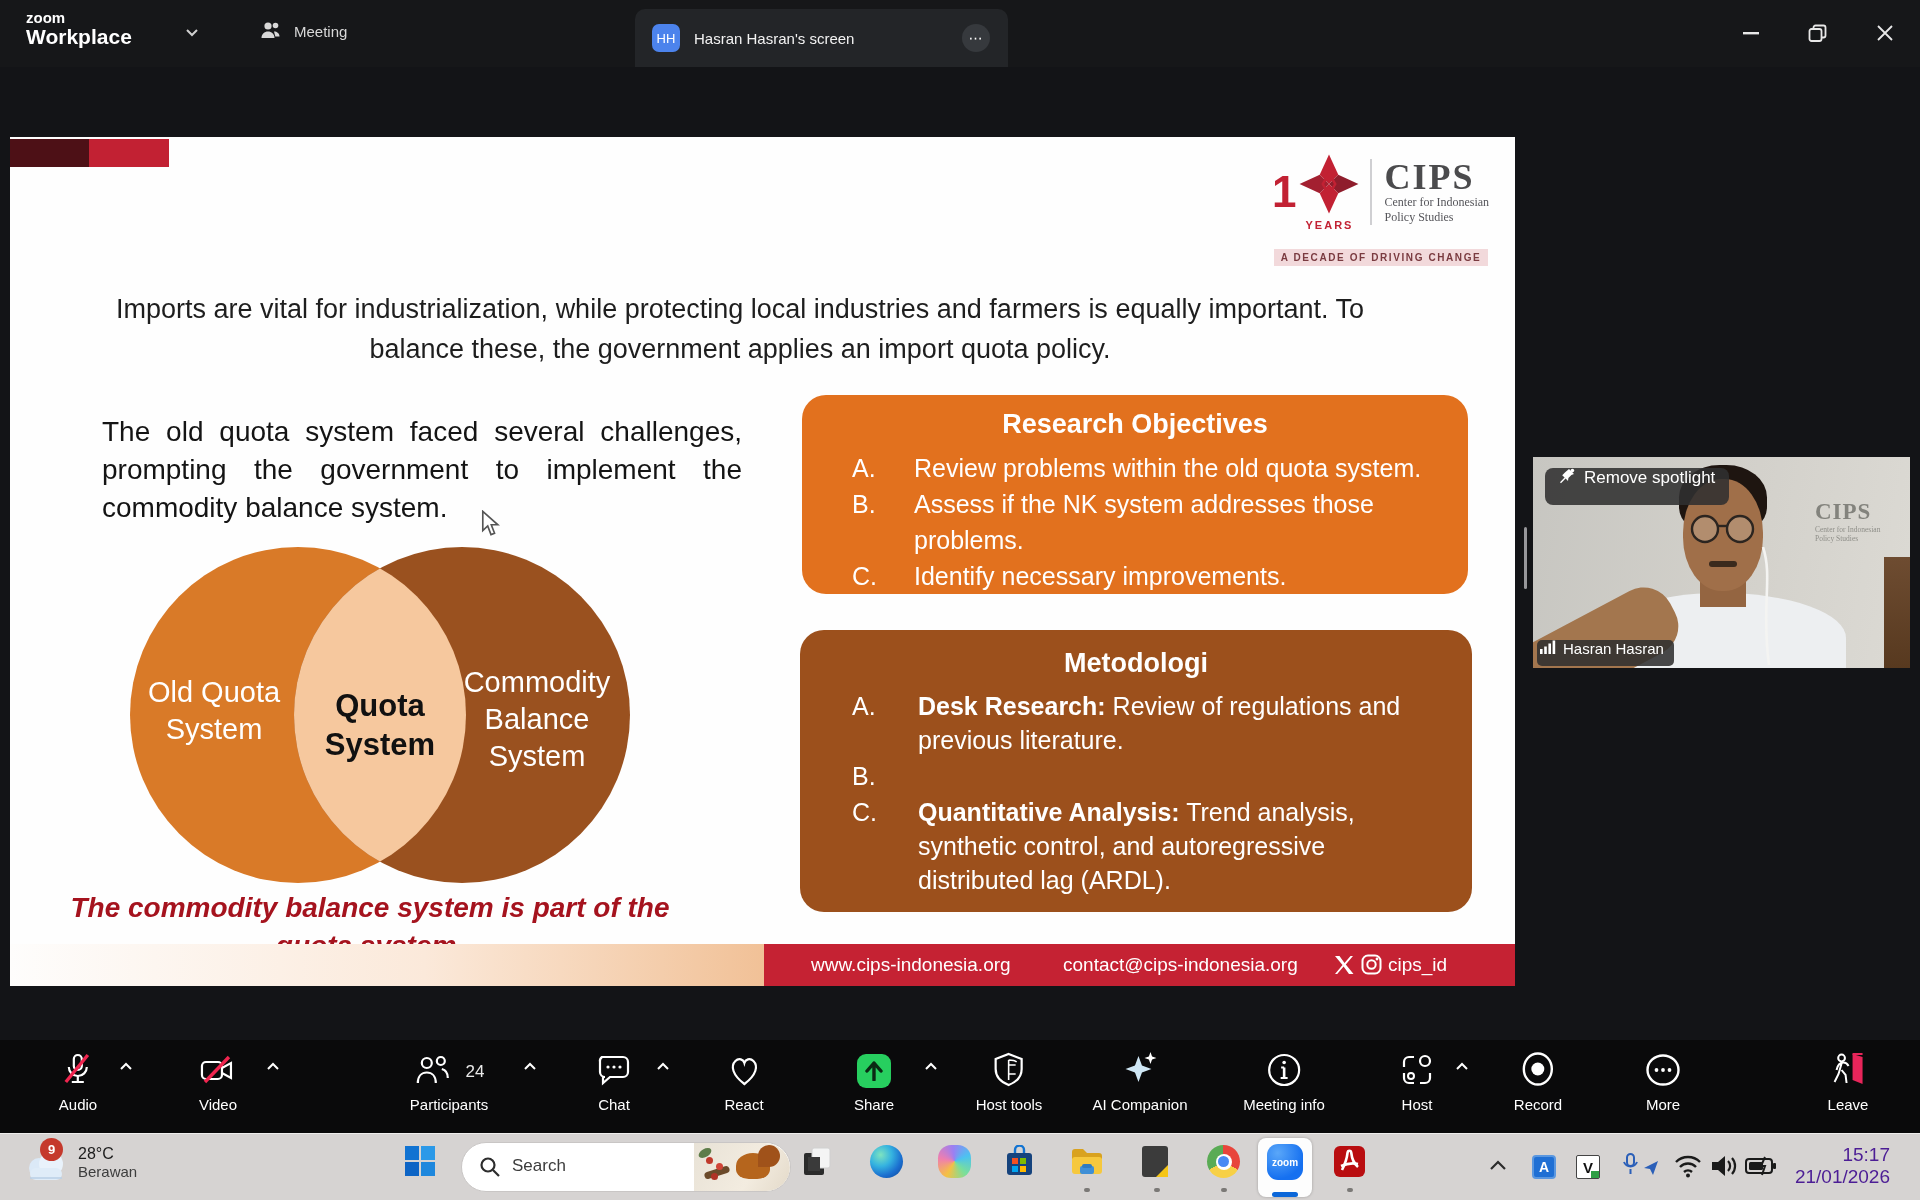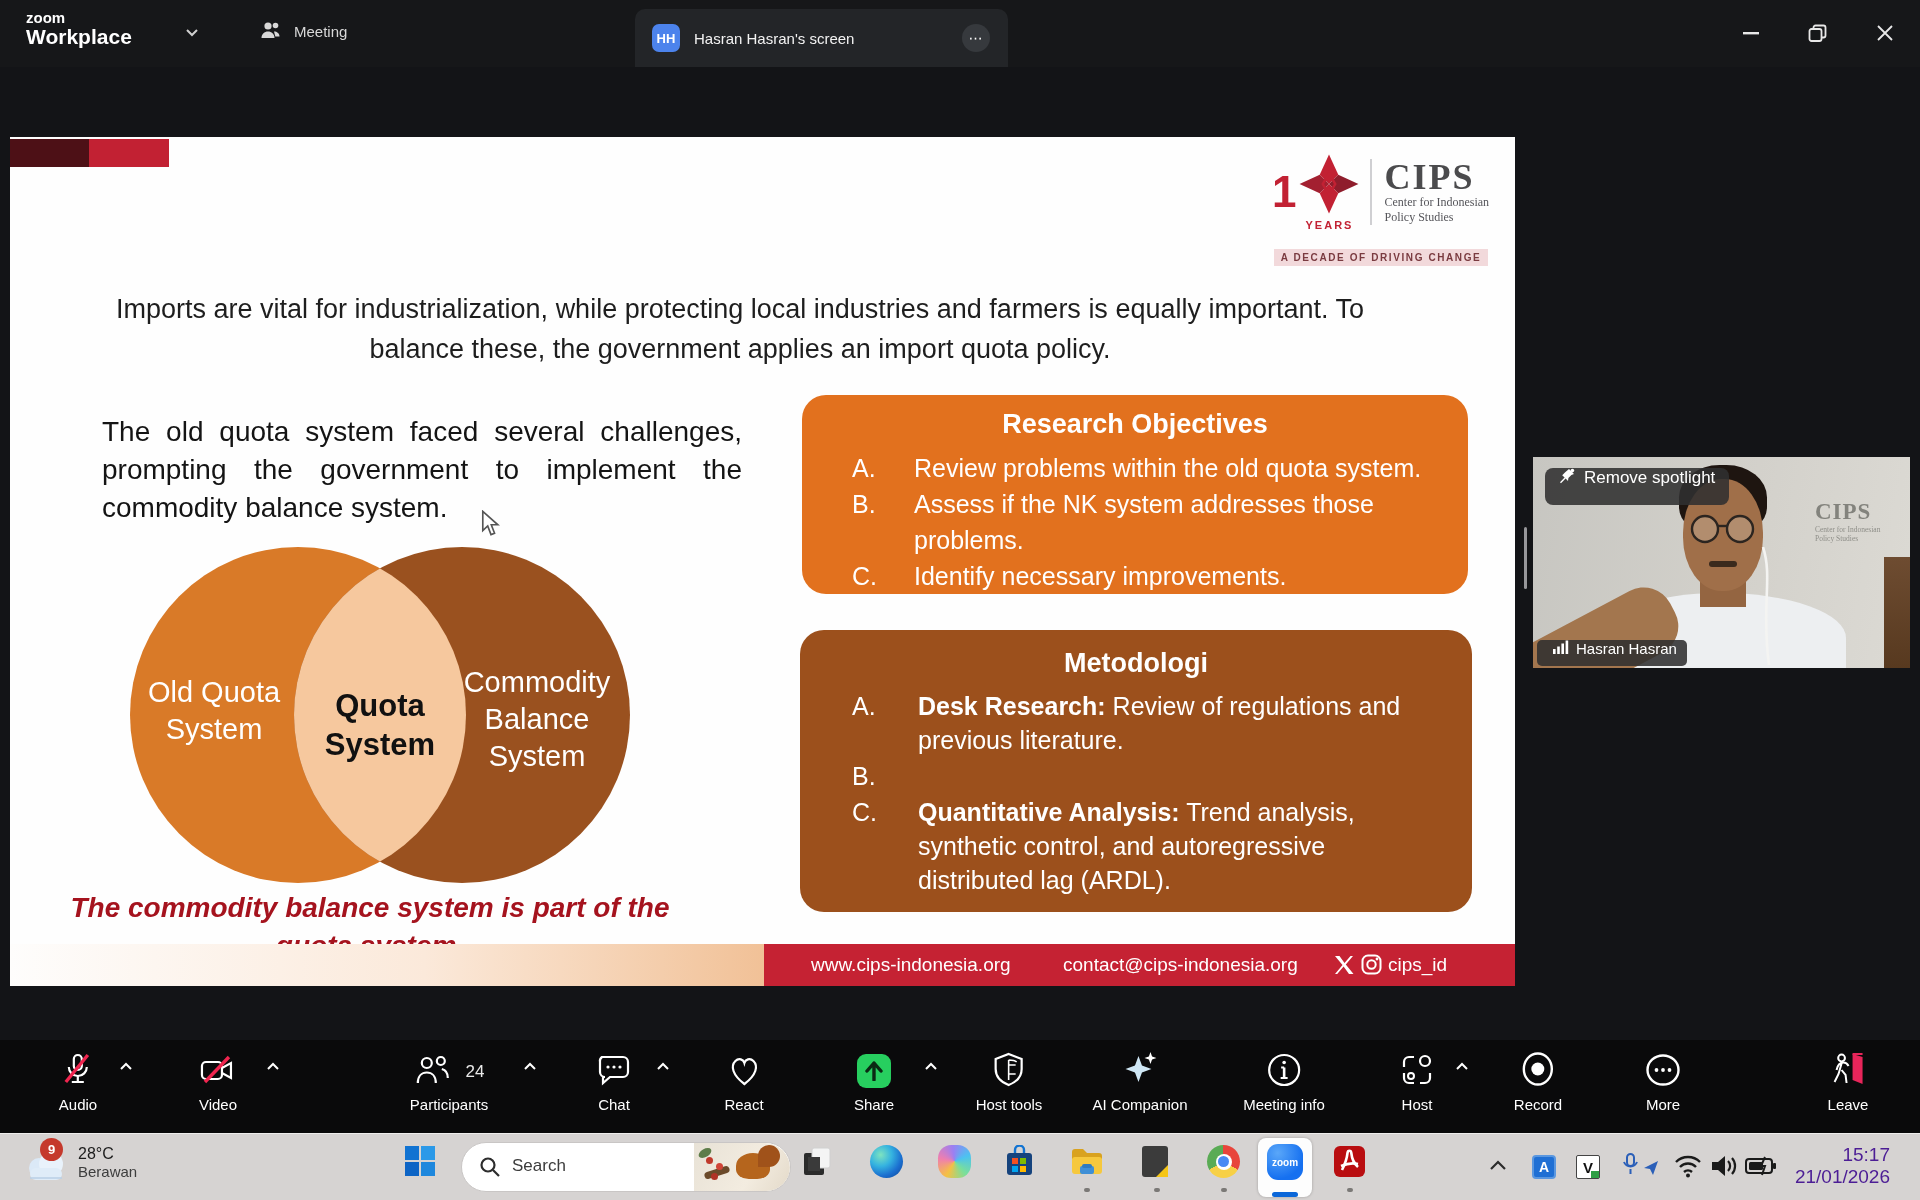--- a/index.html
+++ b/index.html
@@ -8,21 +8,21 @@
   .abs{position:absolute}
   .flex{display:flex;align-items:center}
 
   
   .titlebar{left:0;top:0;width:1920px;height:67px;background:#161719}
   .logo-zoom{font-size:15px;font-weight:bold;color:#fff;line-height:15px}
   .logo-workplace{font-size:21px;font-weight:bold;color:#fff;line-height:24px}
   .tb-tab-label{font-size:15px;color:#d8d8d8}
   .active-tab{left:635px;top:9px;width:373px;height:58px;background:#232528;border-radius:10px 10px 0 0}
   .hh-avatar{left:17px;top:15px;width:28px;height:28px;border-radius:7px;background:#4C83EC;
-             color:#fff;font-size:13px;font-weight:bold;display:flex;align-items:center;justify-content:center}
+             color:#fff;font-size:13px;font-weight:normal;display:flex;align-items:center;justify-content:center}
   .tab-title{left:59px;top:21px;font-size:15px;color:#f2f2f2;white-space:nowrap}
   .ellipsis-btn{left:327px;top:15px;width:28px;height:28px;border-radius:50%;background:#36393d;
                 color:#fff;font-size:14px;display:flex;align-items:center;justify-content:center;letter-spacing:1px}
   .signin-pill{left:1444px;top:14px;width:249px;height:39px;background:#2f3134;border-radius:20px;
                display:flex;align-items:center;padding:0 16px;box-sizing:border-box;gap:14px}
   .pill-txt{font-size:16px;color:#fff;white-space:nowrap}
   .winbtn{color:#e8e8e8;display:flex;align-items:center;justify-content:center;width:34px;height:34px}
 
   
   .slide{left:10px;top:137px;width:1505px;height:849px;background:#fefefe}
@@ -245,21 +245,21 @@
       </svg>
   </div>
 
   <div class="badge" style="left:12px;top:11px;height:37px;border-radius:8px;padding:0 14px;gap:9px">
     <svg width="16" height="18" viewBox="0 0 16 18">
       <path d="M10 1l5 5-2.6 1-3 3L9 13 6.6 10.6 2 15.2 1 14.2 5.6 9.6 3.2 7.2l3-3z" fill="#fff"></path>
       <circle cx="13.4" cy="2.6" r="1.8" fill="#fff"></circle>
       </svg>
     <span style="font-size:17px">Remove spotlight</span>
   </div>
-  <div class="badge" style="left:4px;top:183px;height:26px;border-radius:5px;padding:0 10px 0 16px;gap:7px">
+  <div class="badge" style="left:4px;top:183px;height:26px;border-radius:5px;padding:0 10px 0 3px;gap:7px">
     <svg width="16" height="14" viewBox="0 0 16 14">
       <rect x="0" y="9" width="2.6" height="5" fill="#fff"></rect>
         <rect x="4.2" y="6.5" width="2.6" height="7.5" fill="#fff"></rect>
       <rect x="8.4" y="3.5" width="2.6" height="10.5" fill="#fff"></rect>
         <rect x="12.6" y="0.5" width="2.6" height="13.5" fill="#fff"></rect>
       </svg>
     <span style="font-size:15px">Hasran Hasran</span>
   </div>
 </div>
 

